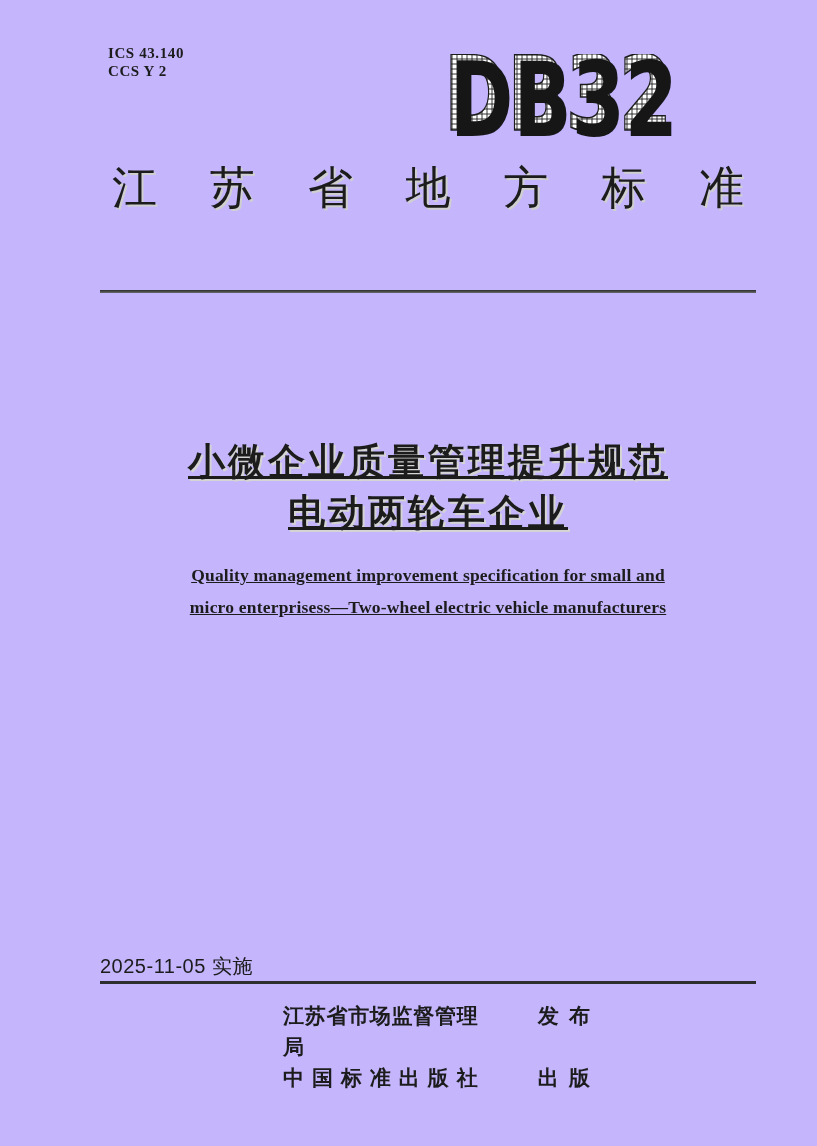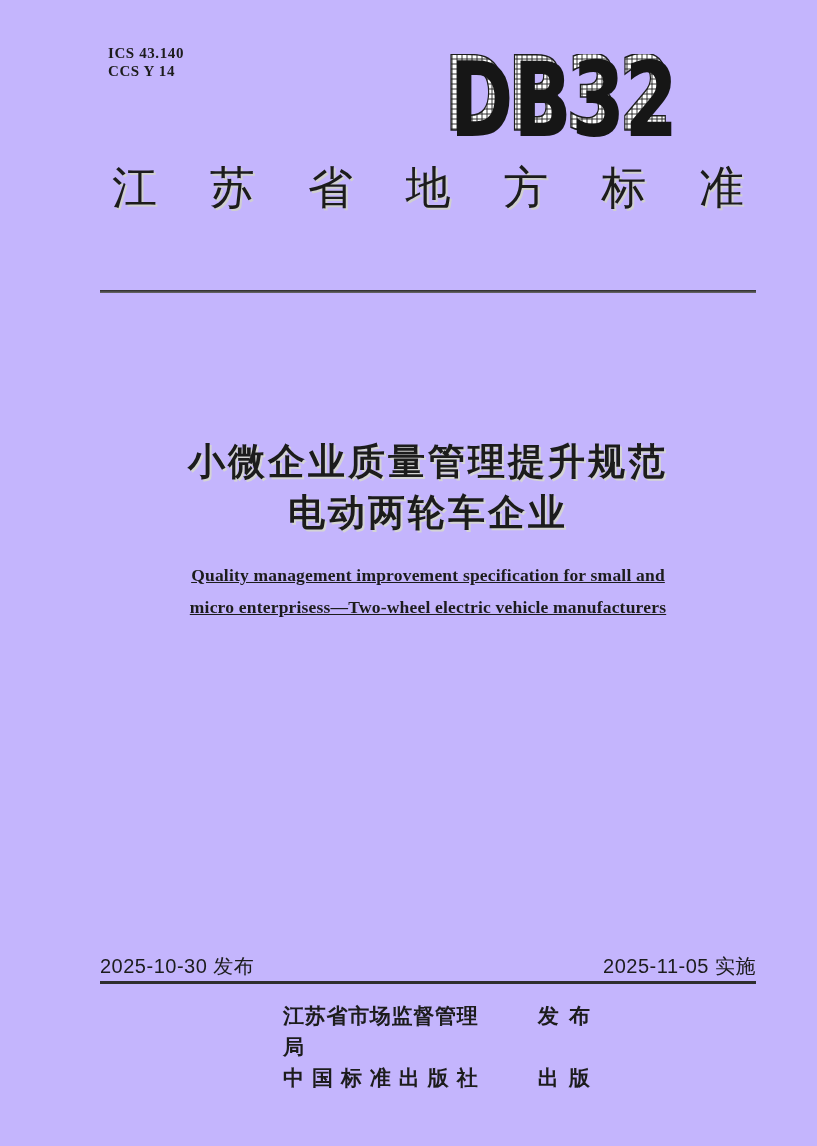--- a/index.html
+++ b/index.html
@@ -30,21 +30,21 @@
   .std-num .prefix{font-family:"Liberation Serif",serif;}
   .std-num .code{font-family:"Liberation Sans",sans-serif;font-weight:600;}
   
   .rule{position:absolute;left:100px;width:656px;background:#3c3c3c;}
   .rule-top{top:290px;height:3px;background:linear-gradient(#2b2b2b,#6a6a6a);}
   .rule-bottom{top:981px;height:3px;background:#2e2e2e;}
   
   .title-cn{
     position:absolute;left:100px;top:436px;width:656px;
     text-align:center;font-size:37px;font-weight:600;line-height:51px;
-    letter-spacing:3px;text-shadow:2px 2px 0 #d4d4d4;
+    letter-spacing:3px;text-shadow:2px 2px 0 #d4d4d4;text-decoration:underline;
   }
   
   .title-en{
     position:absolute;left:100px;top:559px;width:656px;text-align:center;
     font-family:"Liberation Serif",serif;font-weight:bold;
     font-size:17.5px;line-height:32px;letter-spacing:.2px;text-decoration:underline;
   }
   
   .dates{
     position:absolute;left:100px;top:953px;width:656px;
@@ -60,21 +60,21 @@
   .pub-name{display:inline-block;width:216px;text-align:justify;text-align-last:justify;}
   .pub-action{display:inline-block;width:58px;text-align:justify;text-align-last:justify;margin-left:28px;}
 </style>
 </head>
 <body>
 
 <div class="page">
 
   <div class="ics-block">
     <div>ICS 43.140</div>
-    <div>CCS Y 14</div>
+    <div>CCS Y 2</div>
   </div>
 
   <div class="logo-wrap">
     <svg width="240" height="90" viewBox="0 0 240 90">
       <defs>
         <pattern id="hatch" width="5" height="5" patternUnits="userSpaceOnUse">
           <rect width="5" height="5" fill="#ffffff"></rect>
           <path d="M0 0H5 M0 0V5 M0 5H5 M5 0V5" stroke="#1c1c1c" stroke-width="0.9" fill="none"></path>
         </pattern>
       </defs>
@@ -92,21 +92,20 @@
     <div>小微企业质量管理提升规范</div>
     <div>电动两轮车企业</div>
   </div>
 
   <div class="title-en">
     <div>Quality management improvement specification for small and</div>
     <div>micro enterprisess—Two-wheel electric vehicle manufacturers</div>
   </div>
 
   <div class="dates">
-    <span>2025-10-30 发布</span>
     <span>2025-11-05 实施</span>
   </div>
 
   <div class="rule rule-bottom"></div>
 
   <div class="pub">
     <div class="pub-row">
       <span class="pub-name">江苏省市场监督管理局</span>
       <span class="pub-action">发 布</span>
     </div>

